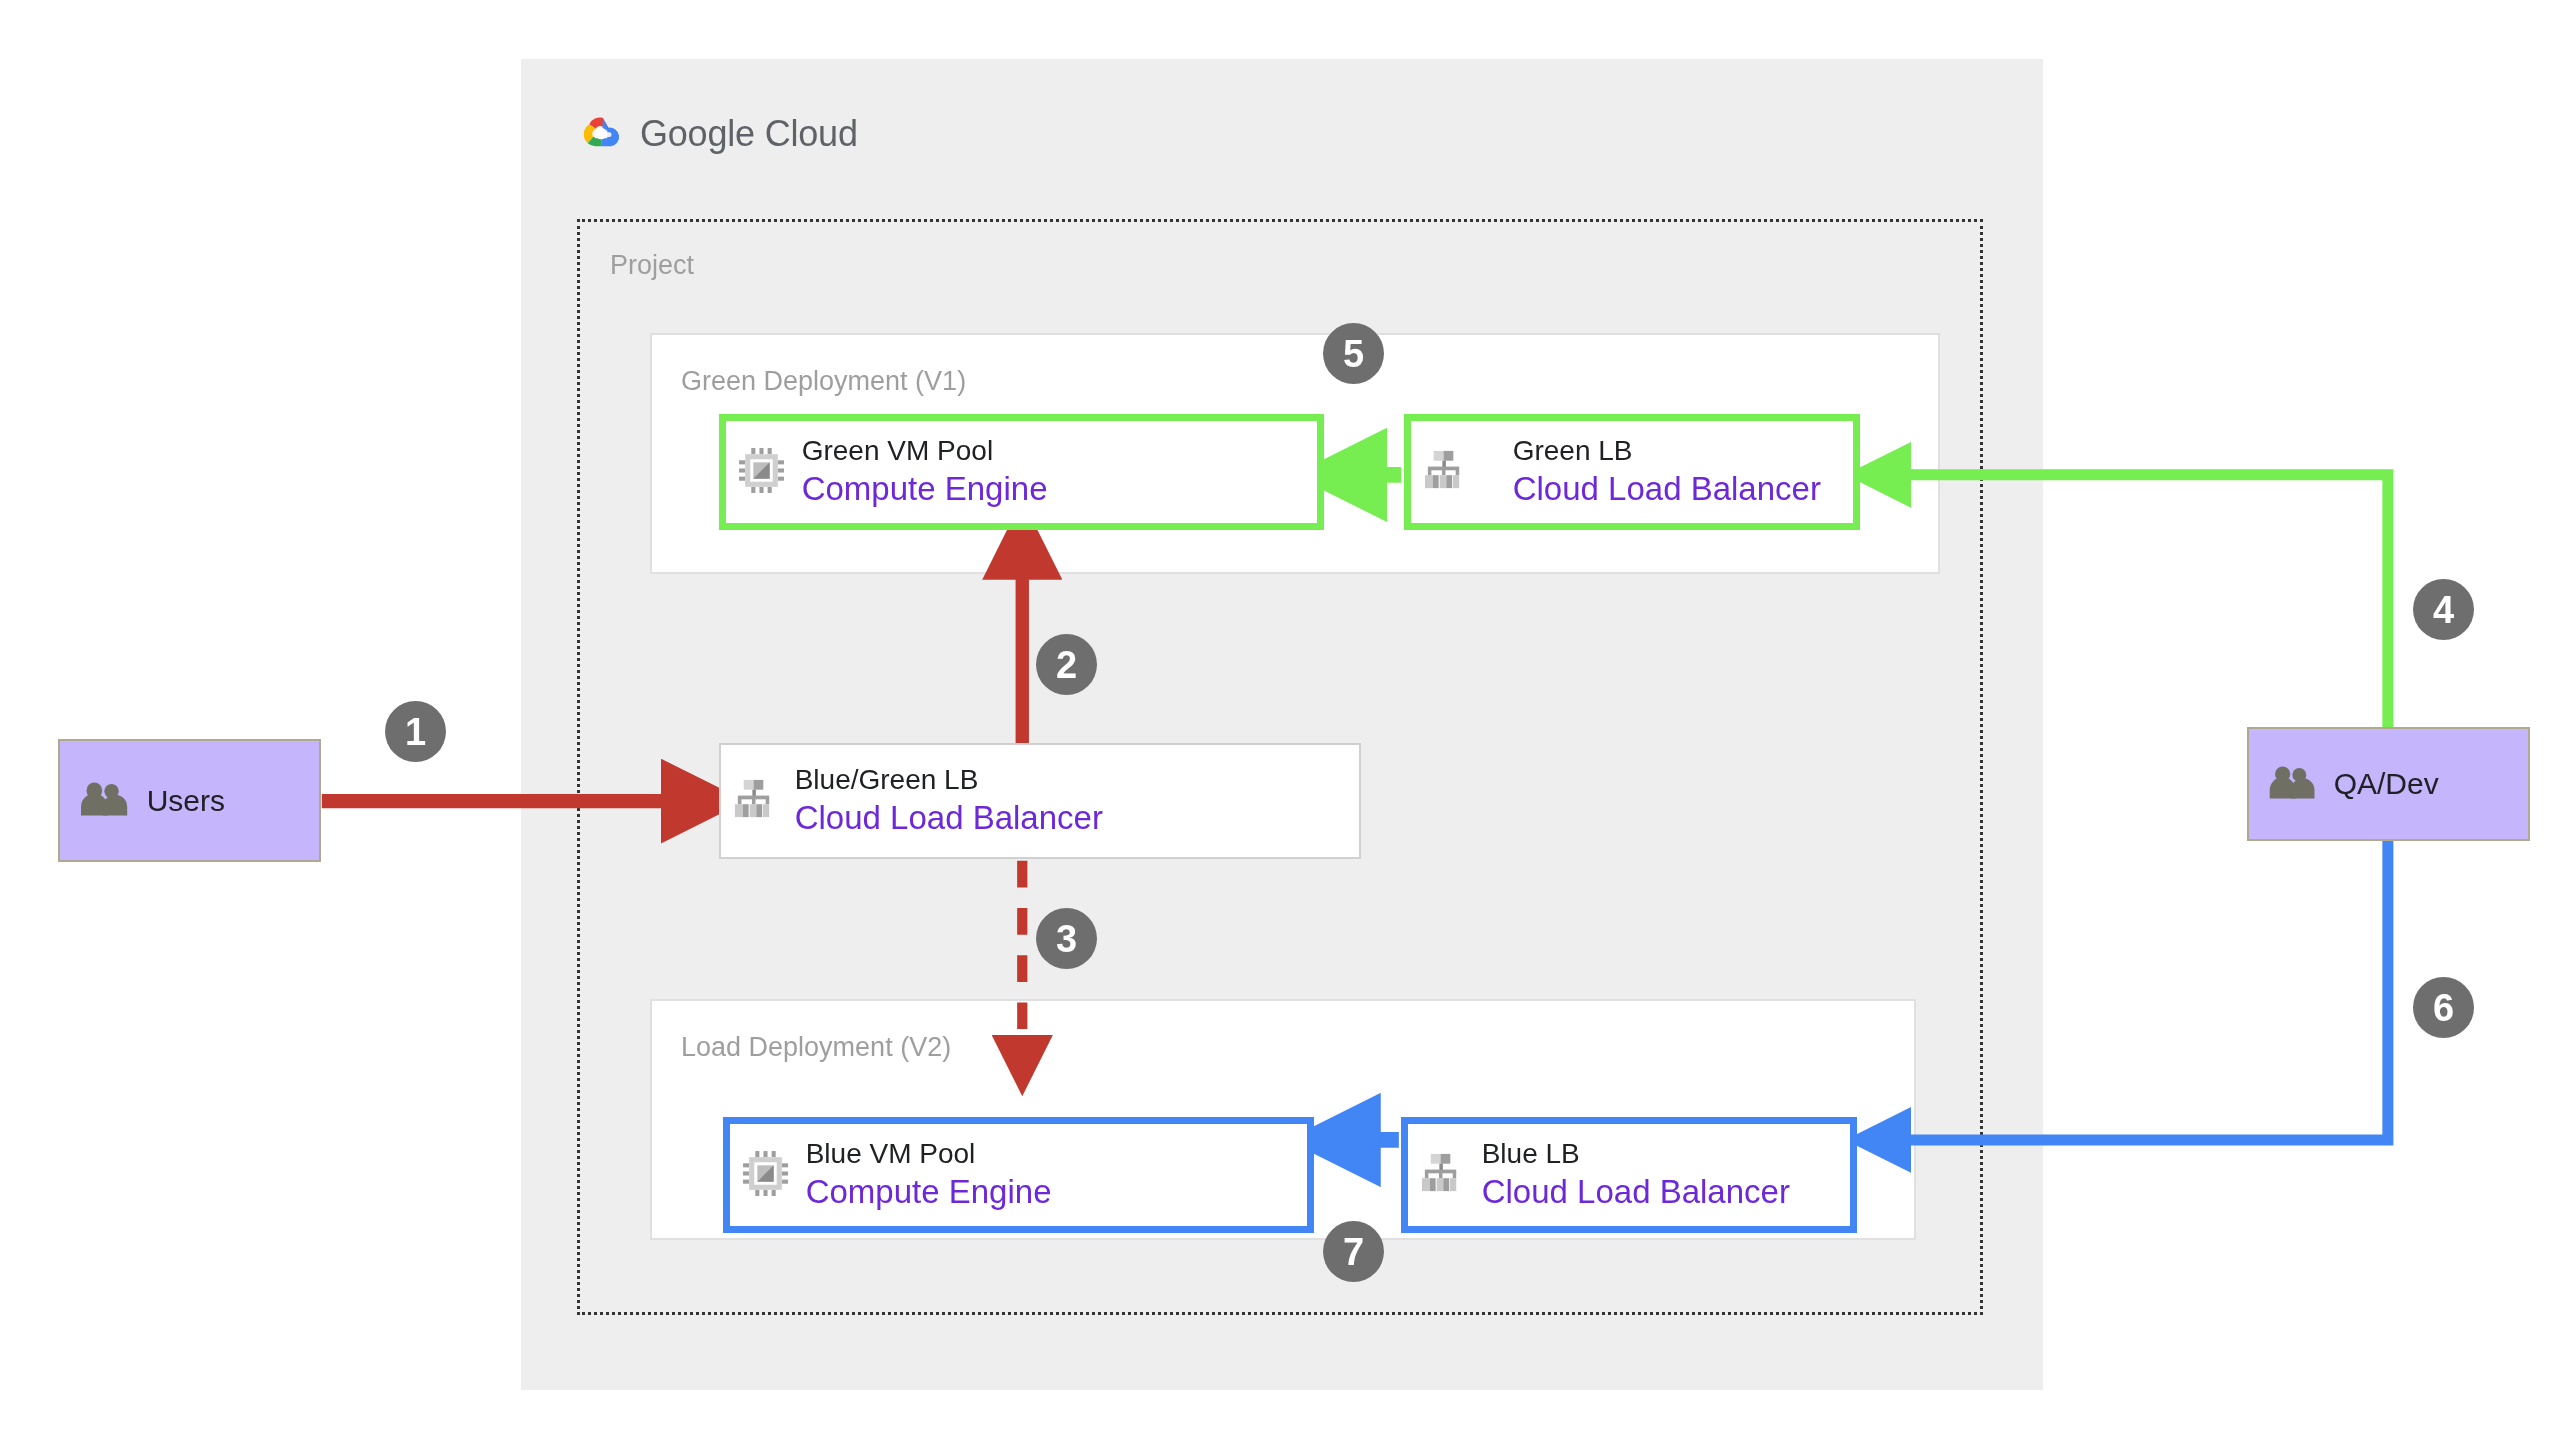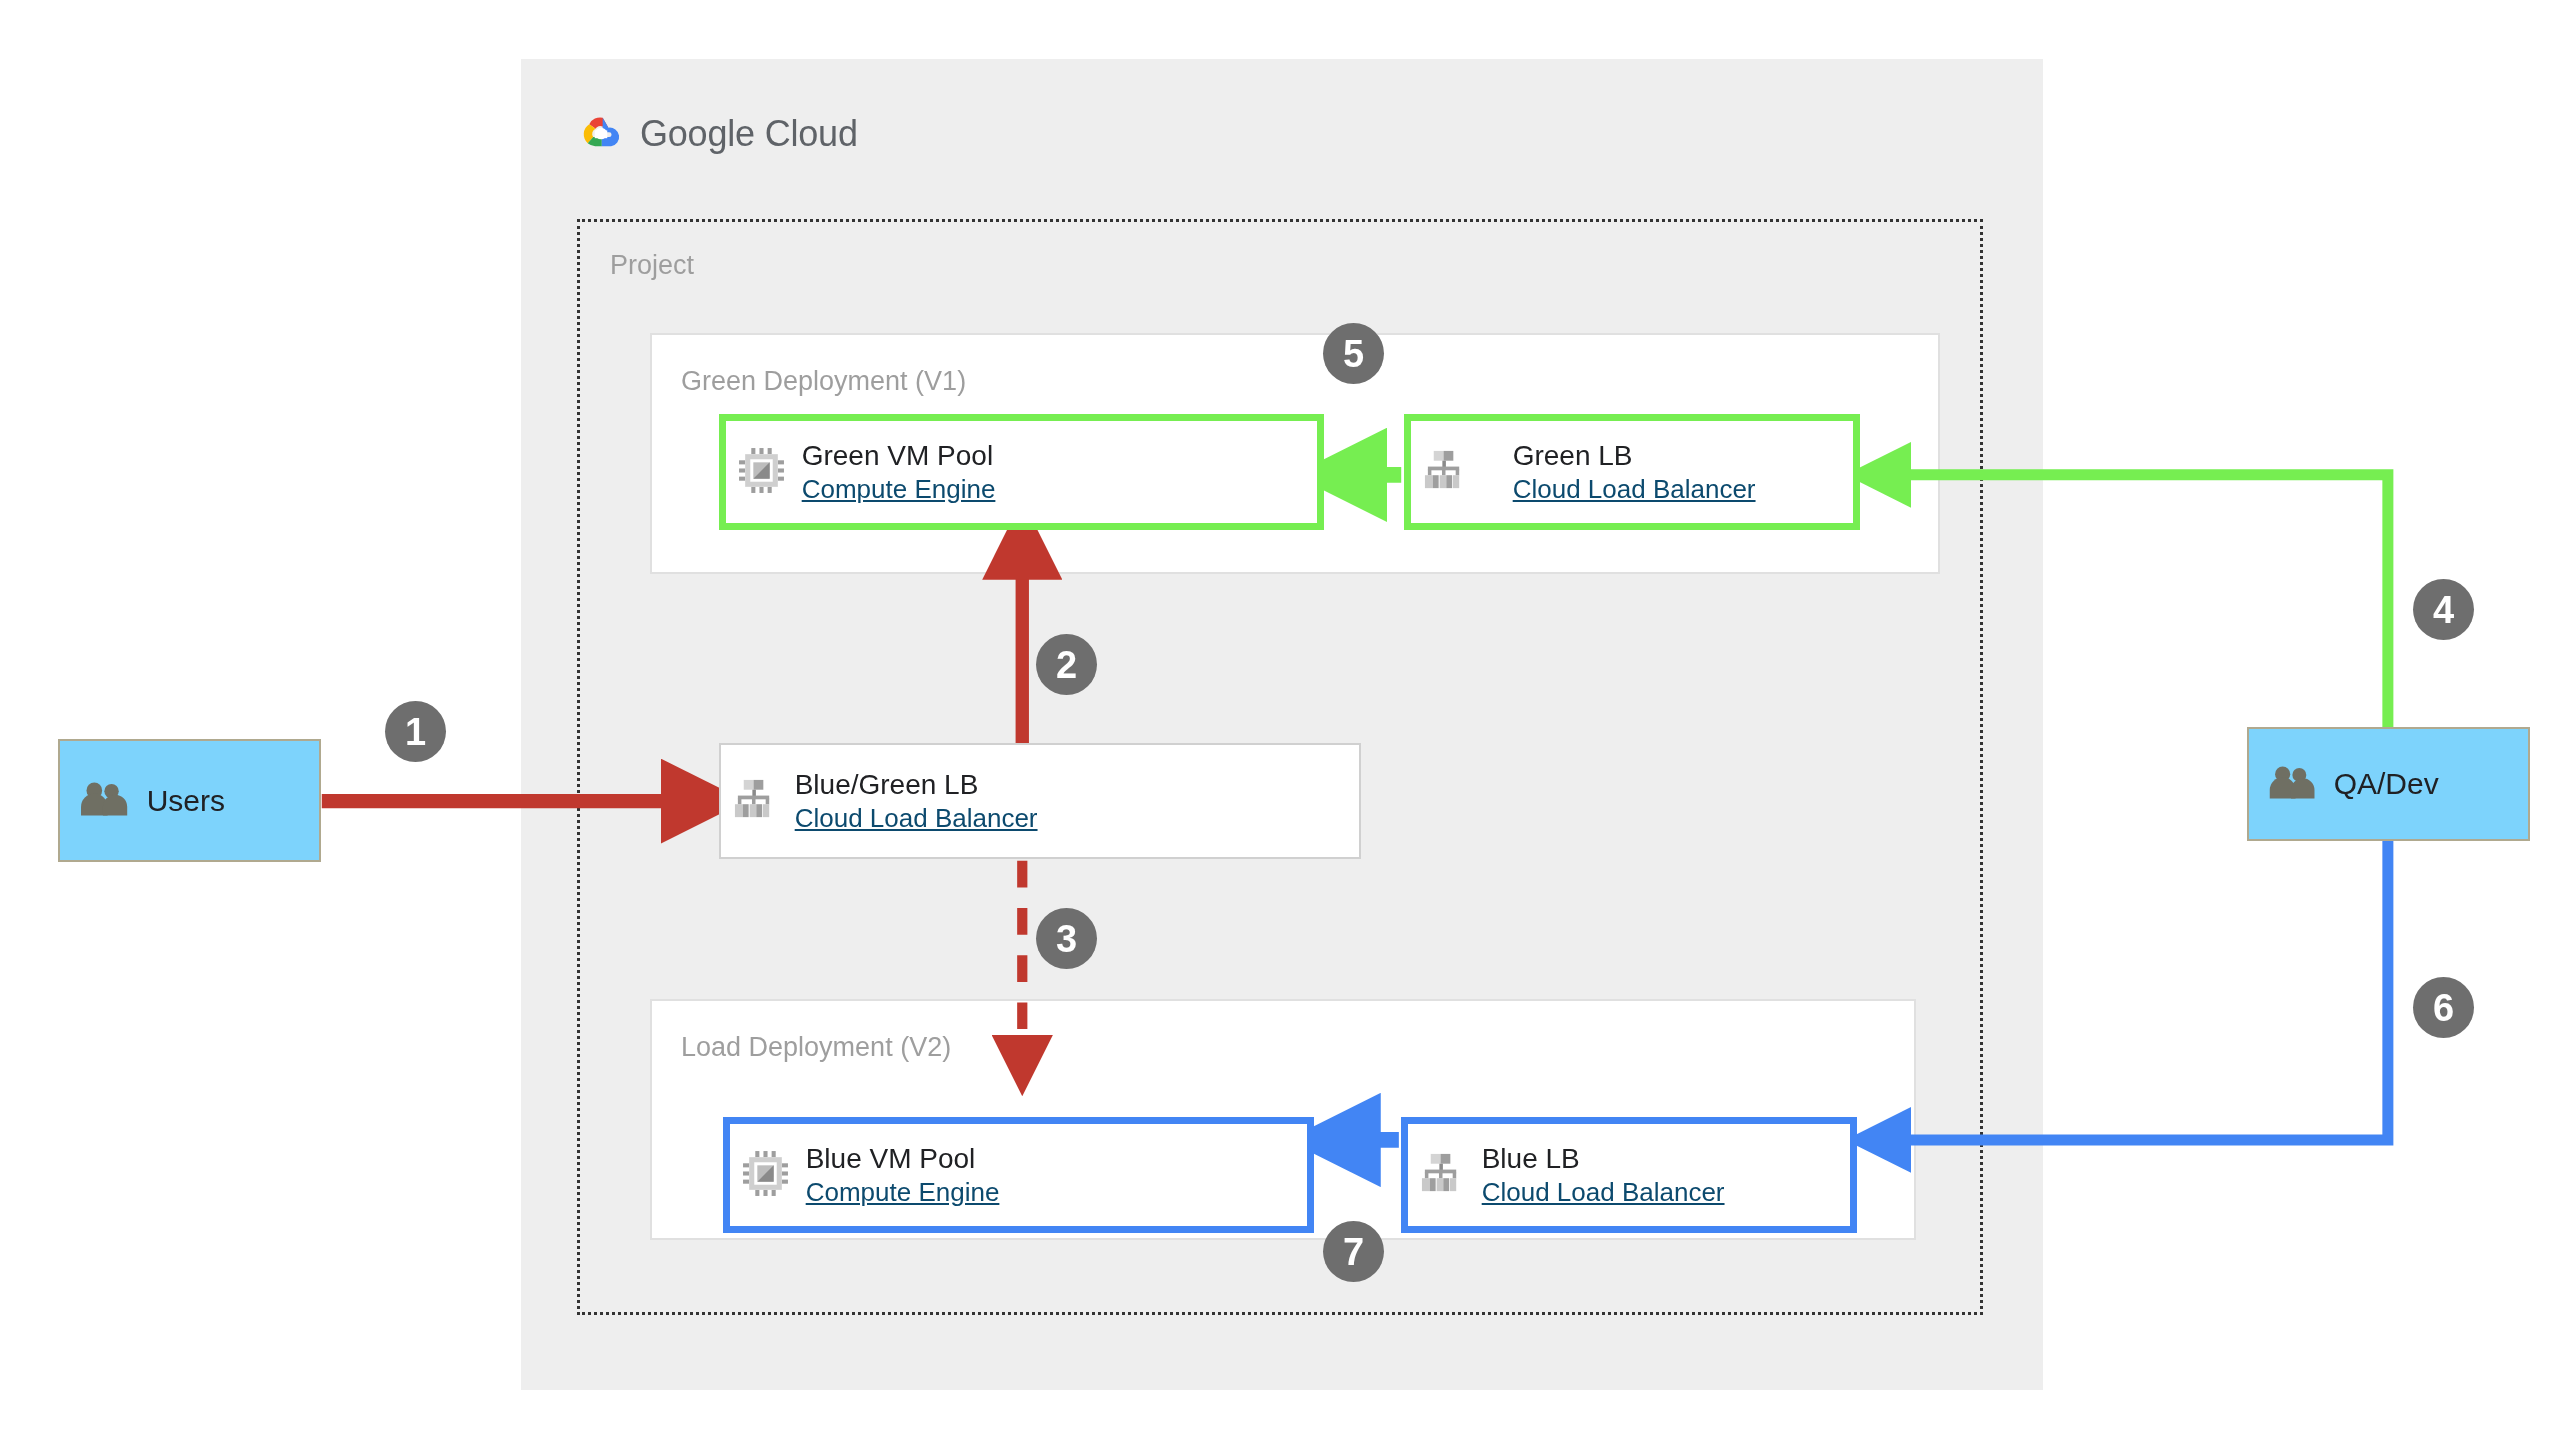--- a/index.html
+++ b/index.html
@@ -90,37 +90,36 @@
 
   .card-icon { flex: 0 0 auto; margin-right: 15.7px; }
   .card-text { display: flex; flex-direction: column; justify-content: center; }
   .card-title {
     font-size: 28px;
     color: #202124;
     line-height: 1.25;
     white-space: nowrap;
   }
   .card-sub {
-    font-size: 26px;
-    color: #0c4a6e;
+    font-size: 33px;
+    color: #6d28d9;
     line-height: 1.3;
     white-space: nowrap;
-    text-decoration: underline;
   }
 
   #green-vm   { left: 719px;  top: 414px;  width: 605px; height: 116px; }
   #green-lb   { left: 1404px; top: 414px;  width: 456px; height: 116px; gap: 28px; }
   #bg-lb      { left: 719px;  top: 743px;  width: 642px; height: 116px; }
   #blue-vm    { left: 723px;  top: 1081px; width: 591px; height: 116px; }
   #blue-lb    { left: 1401px; top: 1081px; width: 456px; height: 116px; }
 
   
   .actor {
     position: absolute;
-    background: #7dd3fc;
+    background: #c4b5fd;
     border: 2.4px solid #b0a98f;
     box-sizing: border-box;
     display: flex;
     align-items: center;
     padding-left: 20.4px;
   }
   .actor-label {
     font-size: 30px;
     color: #202124;
     margin-left: 17.3px;

